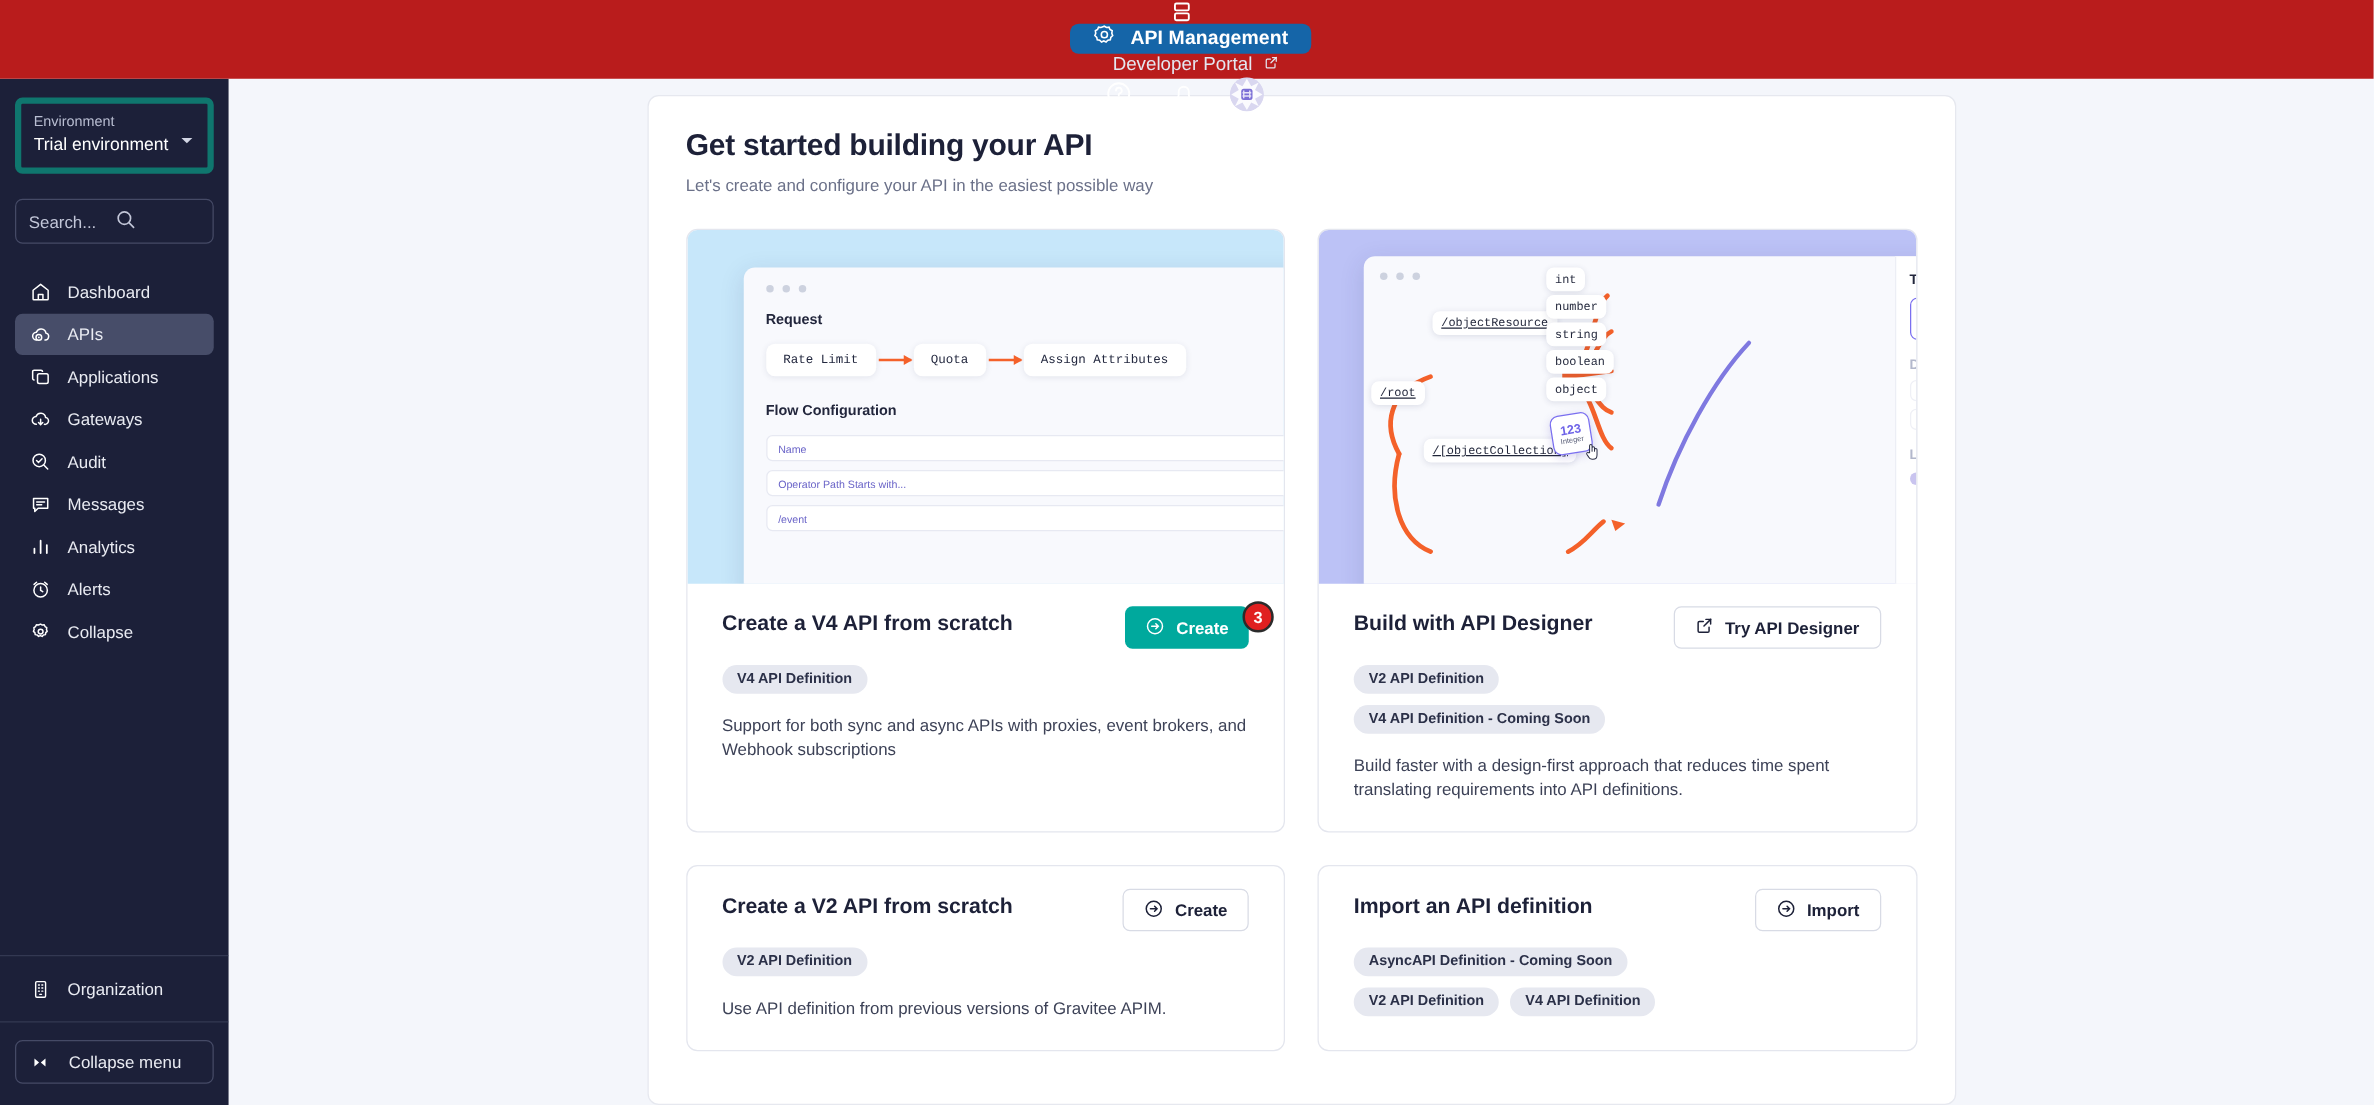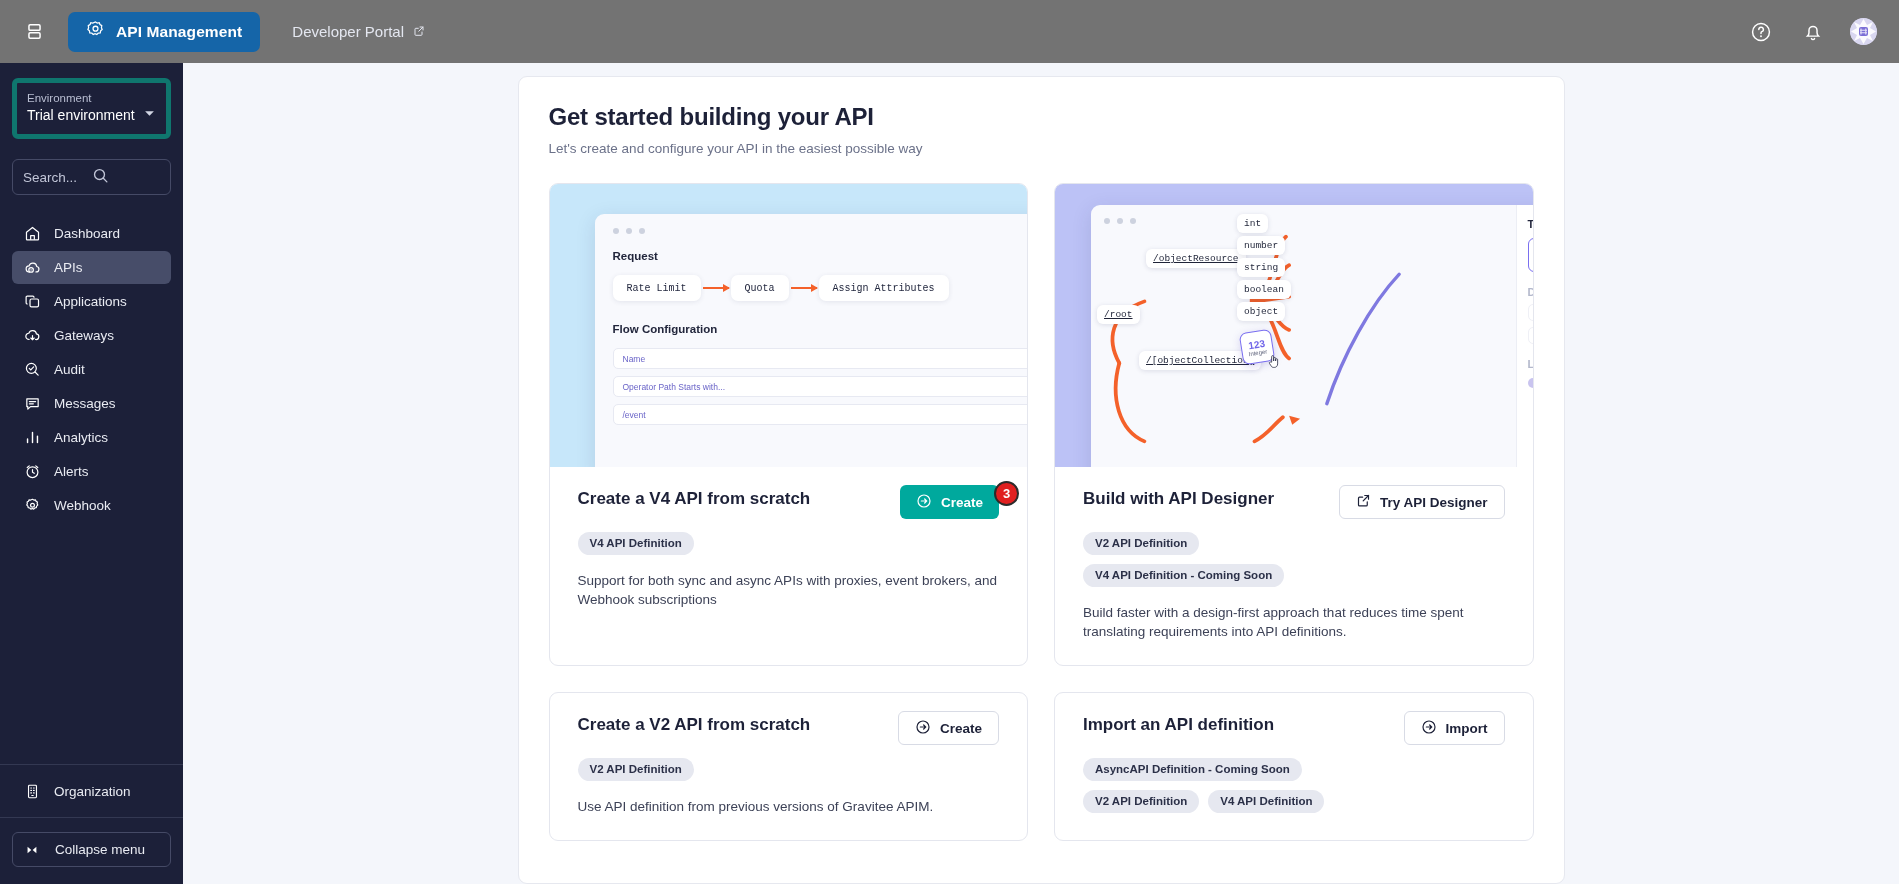--- a/index.html
+++ b/index.html
@@ -7,24 +7,24 @@
     width: 1899px; height: 884px;
     overflow: hidden;
     font-family: "Liberation Sans", sans-serif;
     background: #f4f6fb;
   }
   .app { width: 1899px; height: 884px; display: flex; flex-direction: column; }
 
   
   .topbar {
     height: 63px; min-height: 63px;
-    background: #737373;
+    background: #b91c1c;
     display: flex; align-items: center;
     padding: 0 22px 0 14px;
-    position: relative; z-index: 30;
+    position: relative; z-index: 30; flex-direction: column;
   }
   .hamburger { width: 40px; height: 40px; display:flex; align-items:center; justify-content:center; cursor:pointer; }
   .hamburger svg { display:block; }
   .brand-tab {
     display: flex; align-items: center; gap: 11px;
     background: #1565a8; color: #fff;
     border-radius: 7px; height: 40px;
     padding: 0 18px; margin-left: 14px; cursor: pointer;
     font-size: 15.5px; font-weight: 700; letter-spacing: .1px;
   }
@@ -372,21 +372,21 @@
           <span>Alerts</span>
         </div>
 
         <div class="nav-item">
           <span class="nav-ico">
             <svg width="17" height="17" viewBox="0 0 24 24" fill="none" stroke="#fff" stroke-width="1.7" stroke-linejoin="round">
               <path d="M12 3.2l1.9 1.1 2.2-.3.9 2 1.9 1.2-.3 2.2.8 2-1.6 1.5-.4 2.2-2.2.4-1.5 1.6-2-.9-2 .9-1.6-1.6-2.2-.4-.4-2.2-1.6-1.5.8-2-.3-2.2 1.9-1.2.9-2 2.2.3z"></path>
               <circle cx="12" cy="11.6" r="2.7"></circle>
             </svg>
           </span>
-          <span>Webhook</span>
+          <span>Collapse</span>
         </div>
       </div>
 
       <div class="sb-spacer"></div>
       <div class="sb-div"></div>
 
       <div class="org-row">
         <span class="nav-ico">
           <svg width="17" height="17" viewBox="0 0 24 24" fill="none" stroke="#fff" stroke-width="1.6" stroke-linejoin="round">
             <rect x="6.4" y="3.2" width="11.2" height="17.6" rx="1.3"></rect>

